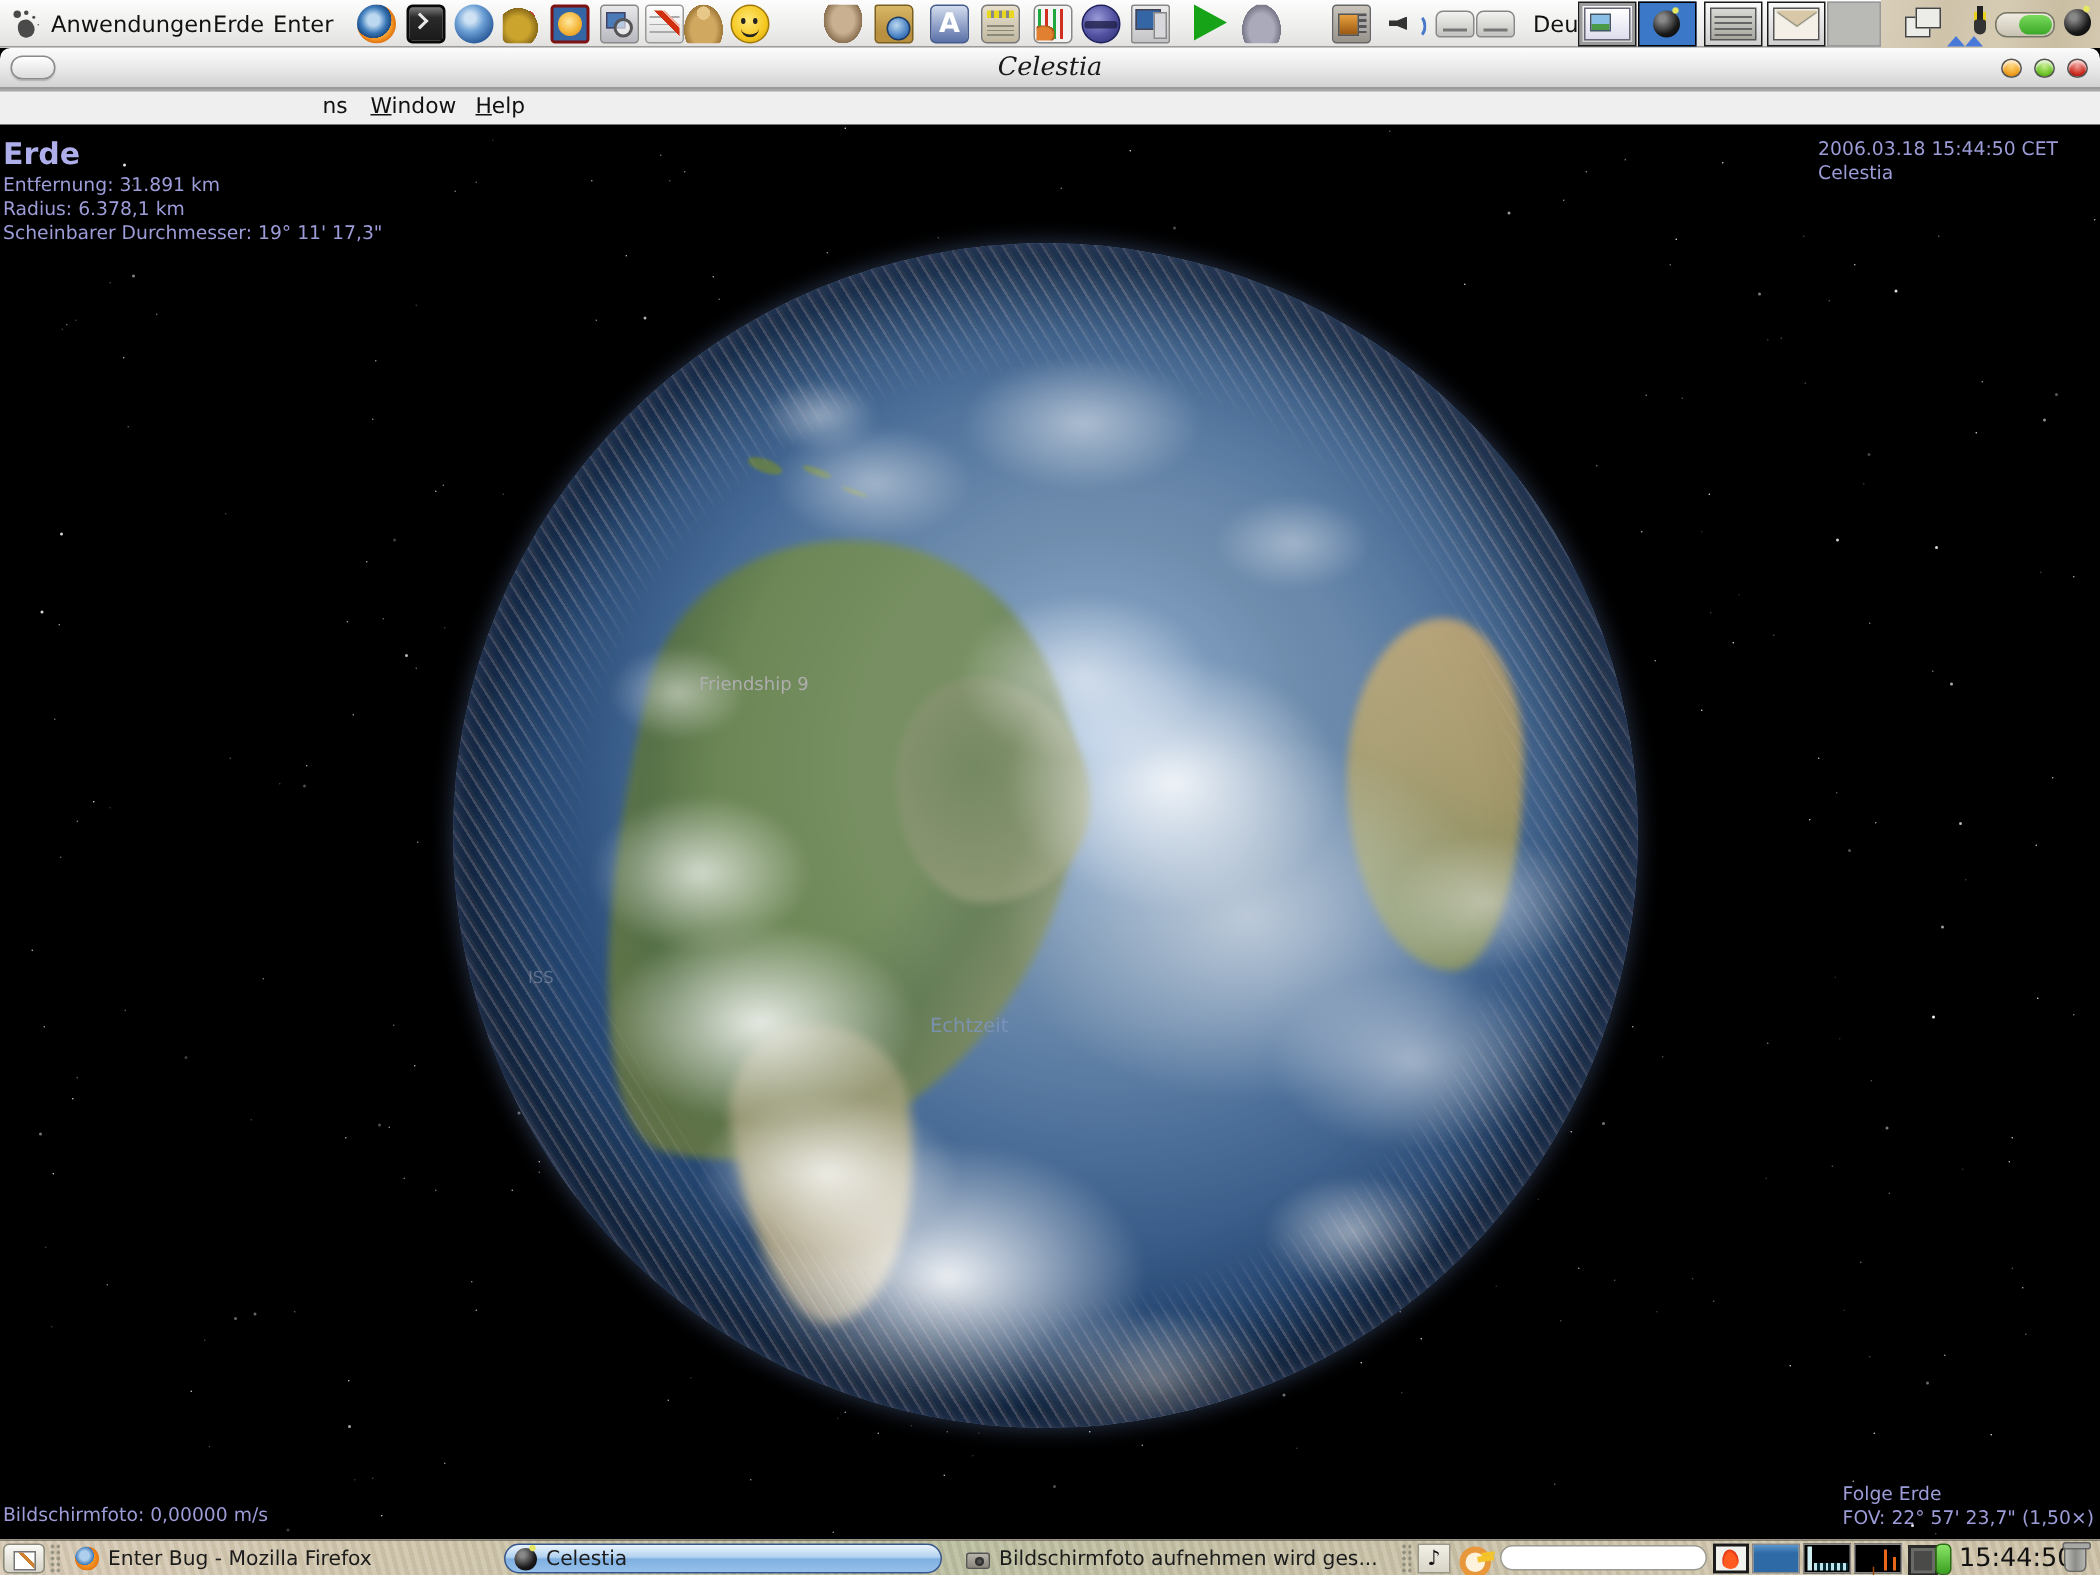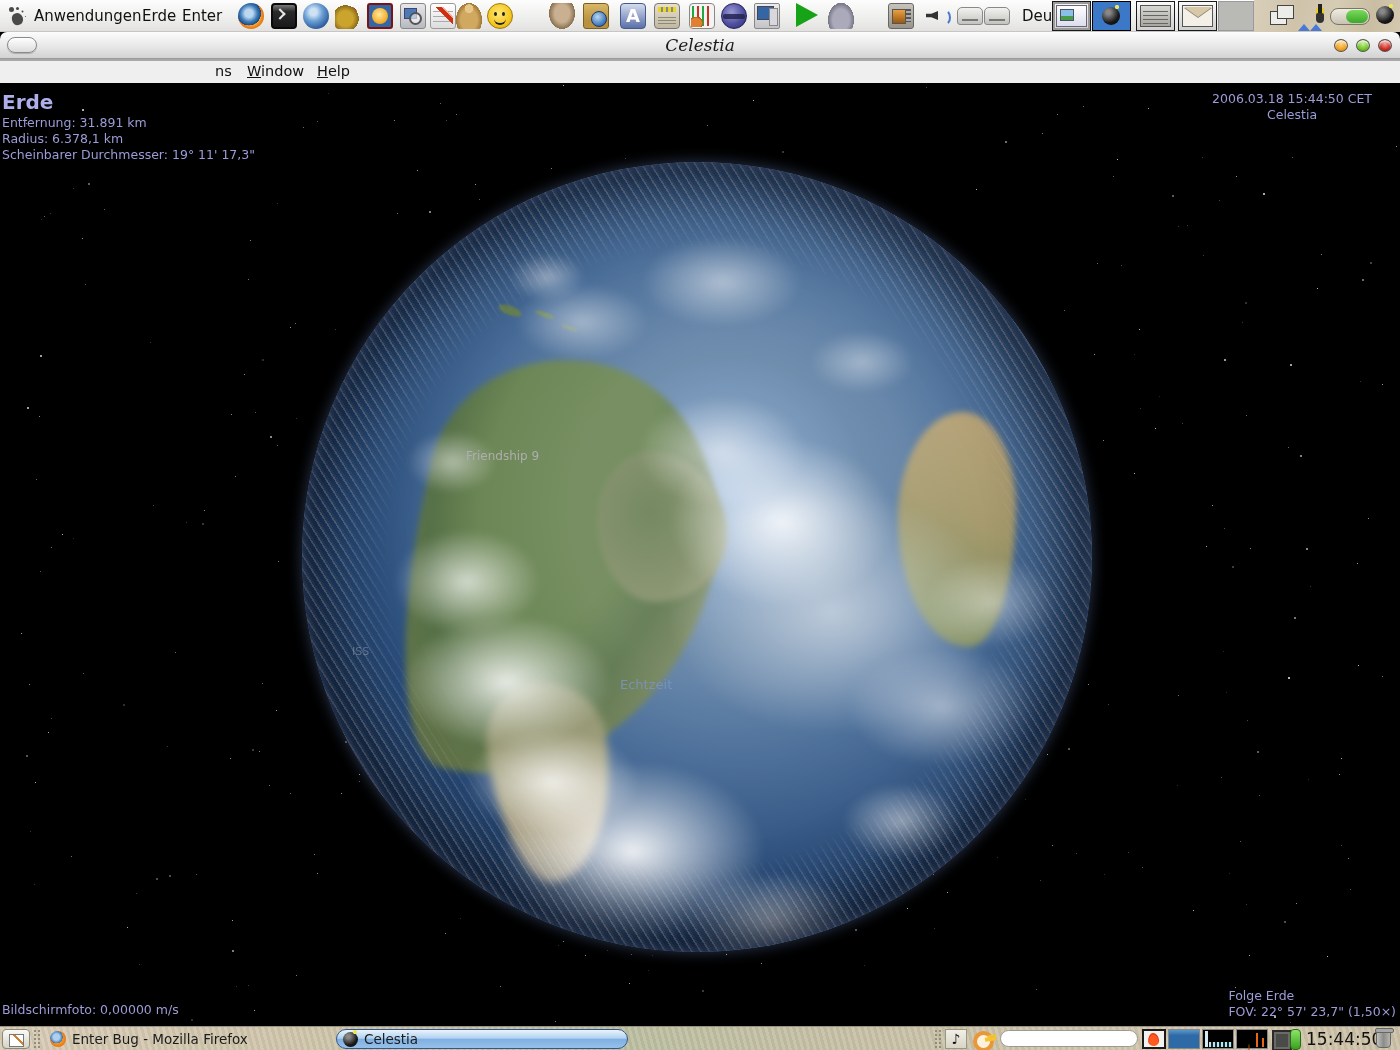--- a/index.html
+++ b/index.html
@@ -196,21 +196,21 @@
   #rim { box-shadow:inset 0 0 70px 18px rgba(6,12,26,.85), inset 0 0 10px 2px rgba(150,180,235,.5); }
 
   .space-label { position:absolute; font-size:12px; z-index:12; }
   #lbl-friendship { left:466px; top:366px; color:#aeaeae; }
   #lbl-iss { left:352px; top:562px; color:rgba(165,170,190,.45); font-size:11px; }
   #lbl-zwillinge { left:620px; top:594px; color:rgba(125,148,190,.85); font-size:13px; }
 
   .hud { position:absolute; color:#9c9cd8; font-size:12.5px; line-height:16px; z-index:13; }
   #hud-tl { left:2px; top:8px; }
   #hud-tl .obj { font-size:20px; font-weight:bold; color:#aeaeea; line-height:22px; margin-bottom:2px; }
-  #hud-tr { right:28px; top:8px; text-align:center; }
+  #hud-tr { right:28px; top:8px; text-align:left; }
   #hud-bl { left:2px; bottom:8px; }
   #hud-br { right:4px; bottom:6px; text-align:left; }
 
   
   #taskbar { position:absolute; left:0; top:1026px; width:1400px; height:24px; z-index:40;
     background:linear-gradient(90deg,#d9ccb7,#cfc5ab 22%,#bcbfa1 45%,#c8c1a7 62%,#d3c8af 85%,#cdc2a8);
     border-top:1px solid #9a9484; }
   #taskbar::before { content:""; position:absolute; inset:0;
     background:repeating-linear-gradient(75deg, rgba(255,255,255,.08) 0 3px, rgba(90,80,60,.07) 3px 6px); }
   .tb { position:absolute; top:2px; height:20px; }
@@ -725,20 +725,24 @@
   <span class="tb handle" id="handle1"></span>
 
   <span class="tb task" id="task-fx">
     <span class="ticon fx"></span>
     <span>Enter Bug - Mozilla Firefox</span>
   </span>
   <span class="tb task" id="task-cel">
     <span class="bomb"></span>
     <span>Celestia</span>
   </span>
+  <span class="tb task" id="task-shot">
+    <span class="ticon cam"></span>
+    <span>Bildschirmfoto aufnehmen wird ges...</span>
+  </span>
 
   <span class="tb handle" id="handle2"></span>
   <span class="tb" id="note-tile">♪</span>
   <span class="tb" id="key-icon"></span>
   <input class="tb" id="search-box" value="" style="">
   <span class="tb" id="flame-box"></span>
 
   <span class="tb graph" id="graph-blue"></span>
   <span class="tb graph" id="graph-cyan"></span>
   <span class="tb graph" id="graph-orange"></span>

